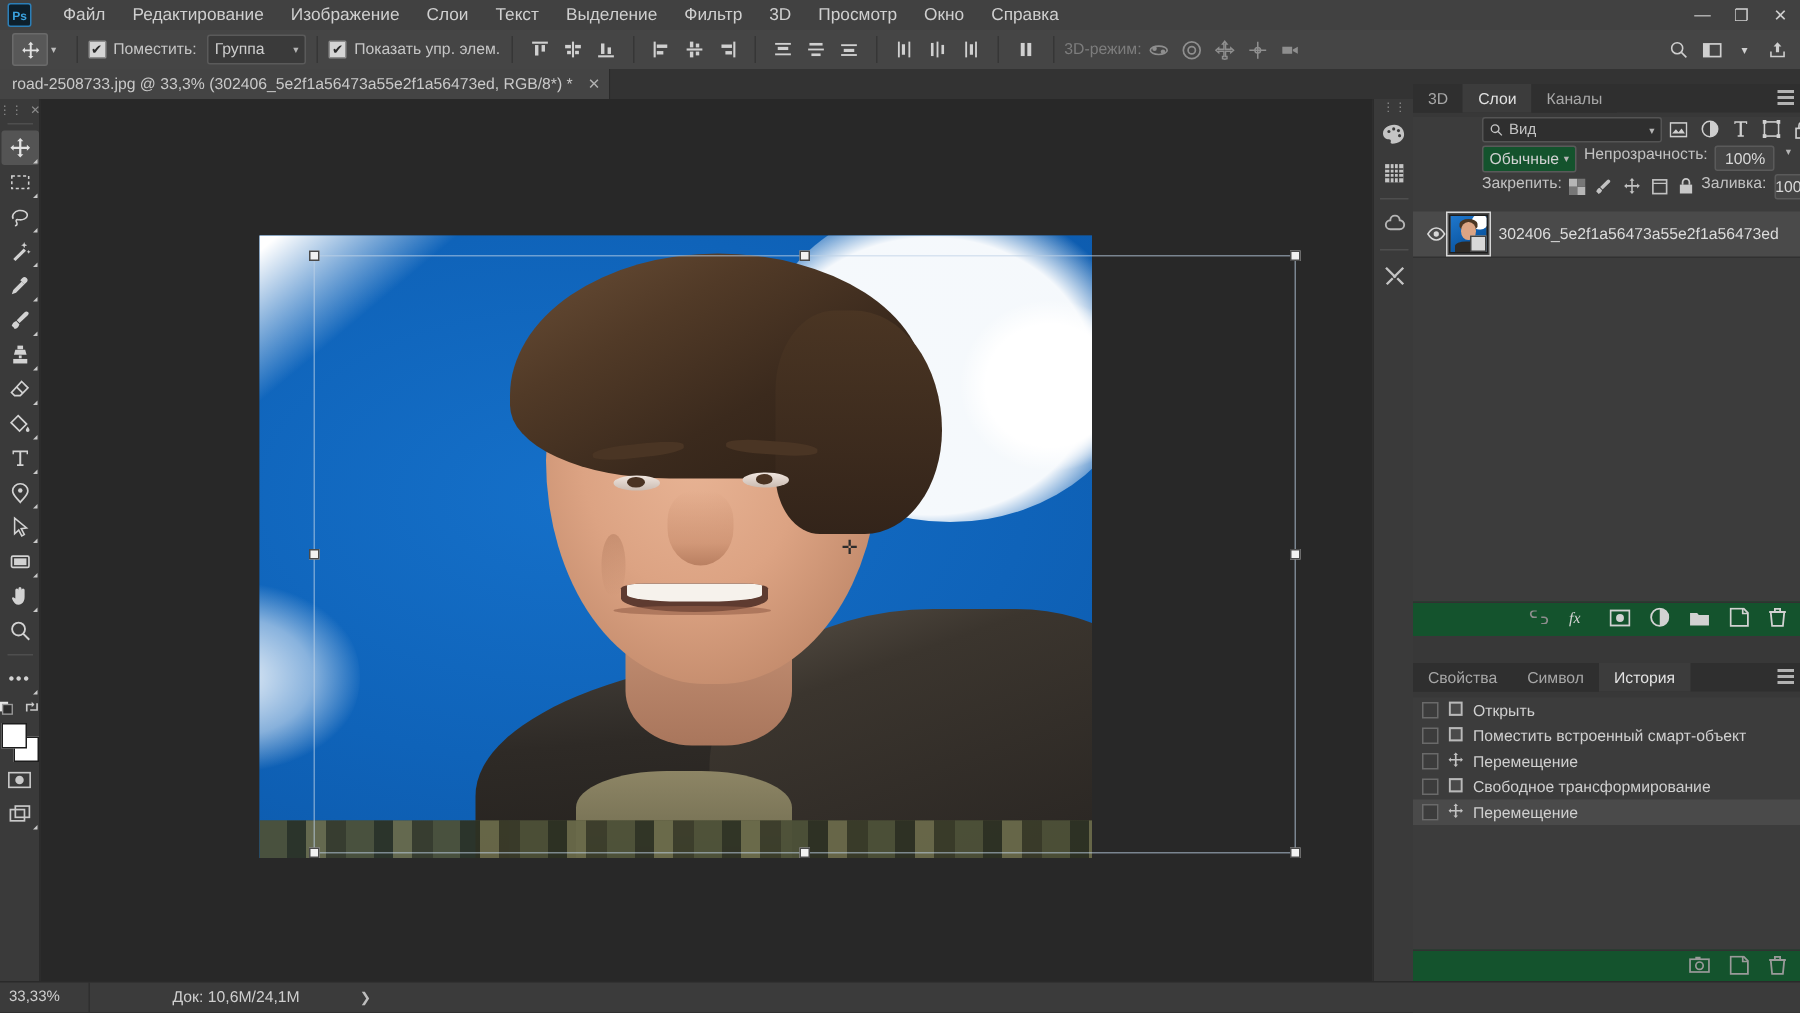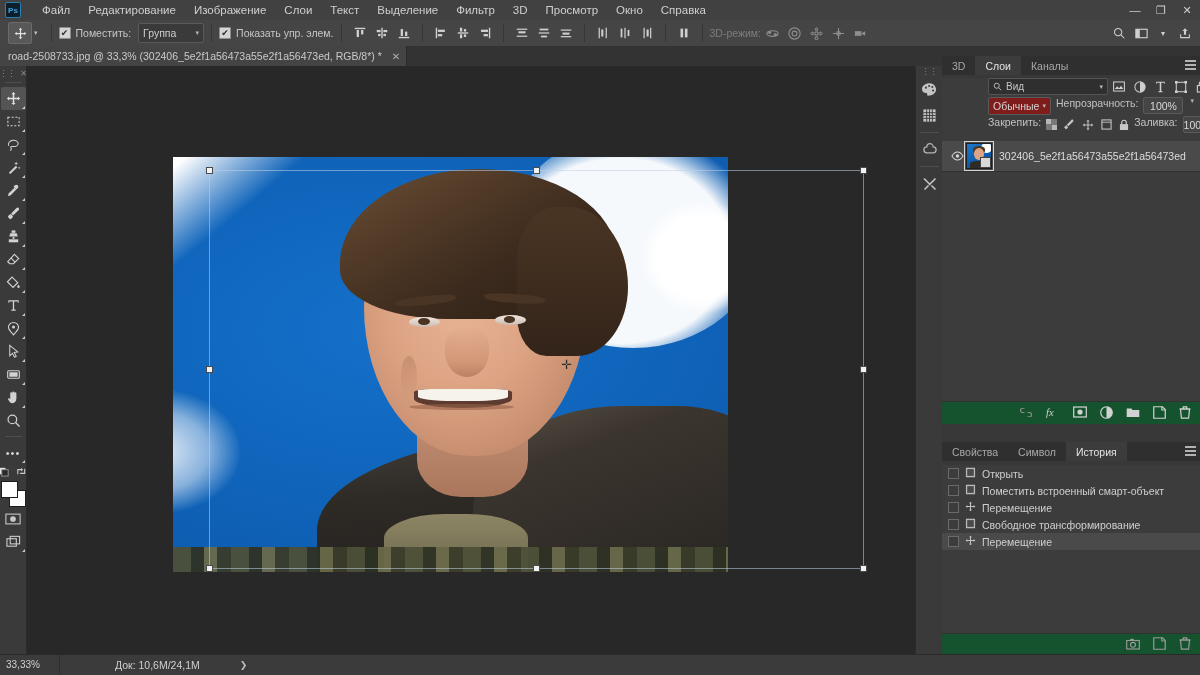--- a/index.html
+++ b/index.html
@@ -170,21 +170,21 @@
 
   .row{display:flex;height:19px;padding:0 6px;gap:5px;margin-left:40px;}
   .search-field{
     flex:0 0 110px;height:15px;background:#2f2f2f;border:1px solid #545454;border-radius:2px;
     display:flex;align-items:center;padding:0 4px;color:#c4c4c4;font-size:10px;gap:4px;
   }
   .search-field .chev{margin-left:auto;font-size:7px;color:#b5b5b5;}
   .filt-icons{display:flex;align-items:center;gap:9px;margin-left:auto;margin-right:4px;}
   .toggle-dot{width:9px;height:9px;border-radius:50%;background:#bdbdbd;margin-right:2px;}
   .blend-select{
-    flex:1 1 auto;height:16px;background:#7f1d1d;border:1px solid #5a5a5a;border-radius:2px;
+    flex:1 1 auto;height:16px;background:#14532d;border:1px solid #5a5a5a;border-radius:2px;
     display:flex;align-items:center;padding:0 4px;color:#d2d2d2;font-size:10.5px;
   }
   .blend-select .chev{margin-left:auto;font-size:7px;color:#b5b5b5;}
   .lbl{font-size:10.5px;color:#c2c2c2;white-space:nowrap;}
   .numbox{width:38px;height:15px;background:#454545;border:1px solid #5a5a5a;border-radius:2px;
           color:#d8d8d8;font-size:10.5px;display:flex;align-items:center;justify-content:center;}
   .numchev{font-size:7px;color:#b5b5b5;margin-left:2px;}
   .lockicons{display:flex;align-items:center;gap:7px;}
 
   .layerrow{height:30px;display:flex;align-items:center;padding:0 6px;border-bottom:1px solid #313131;}

